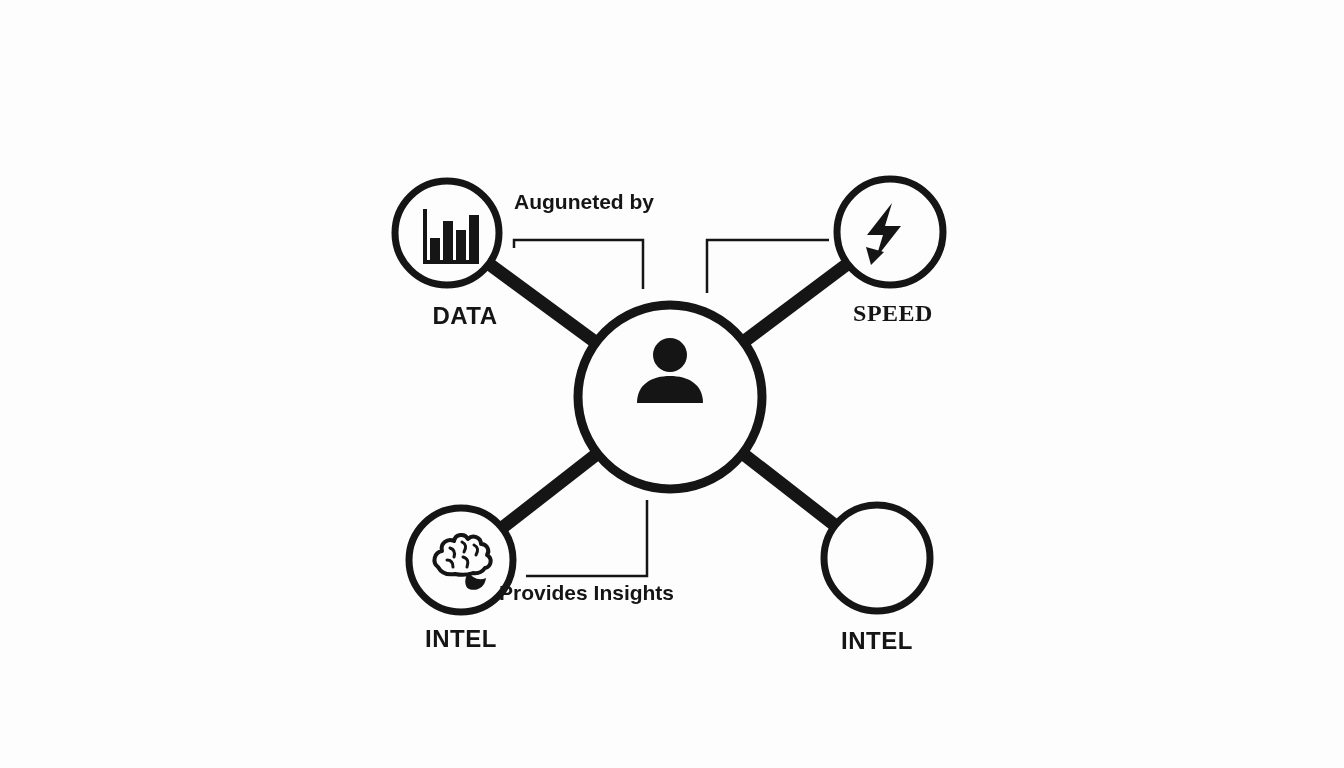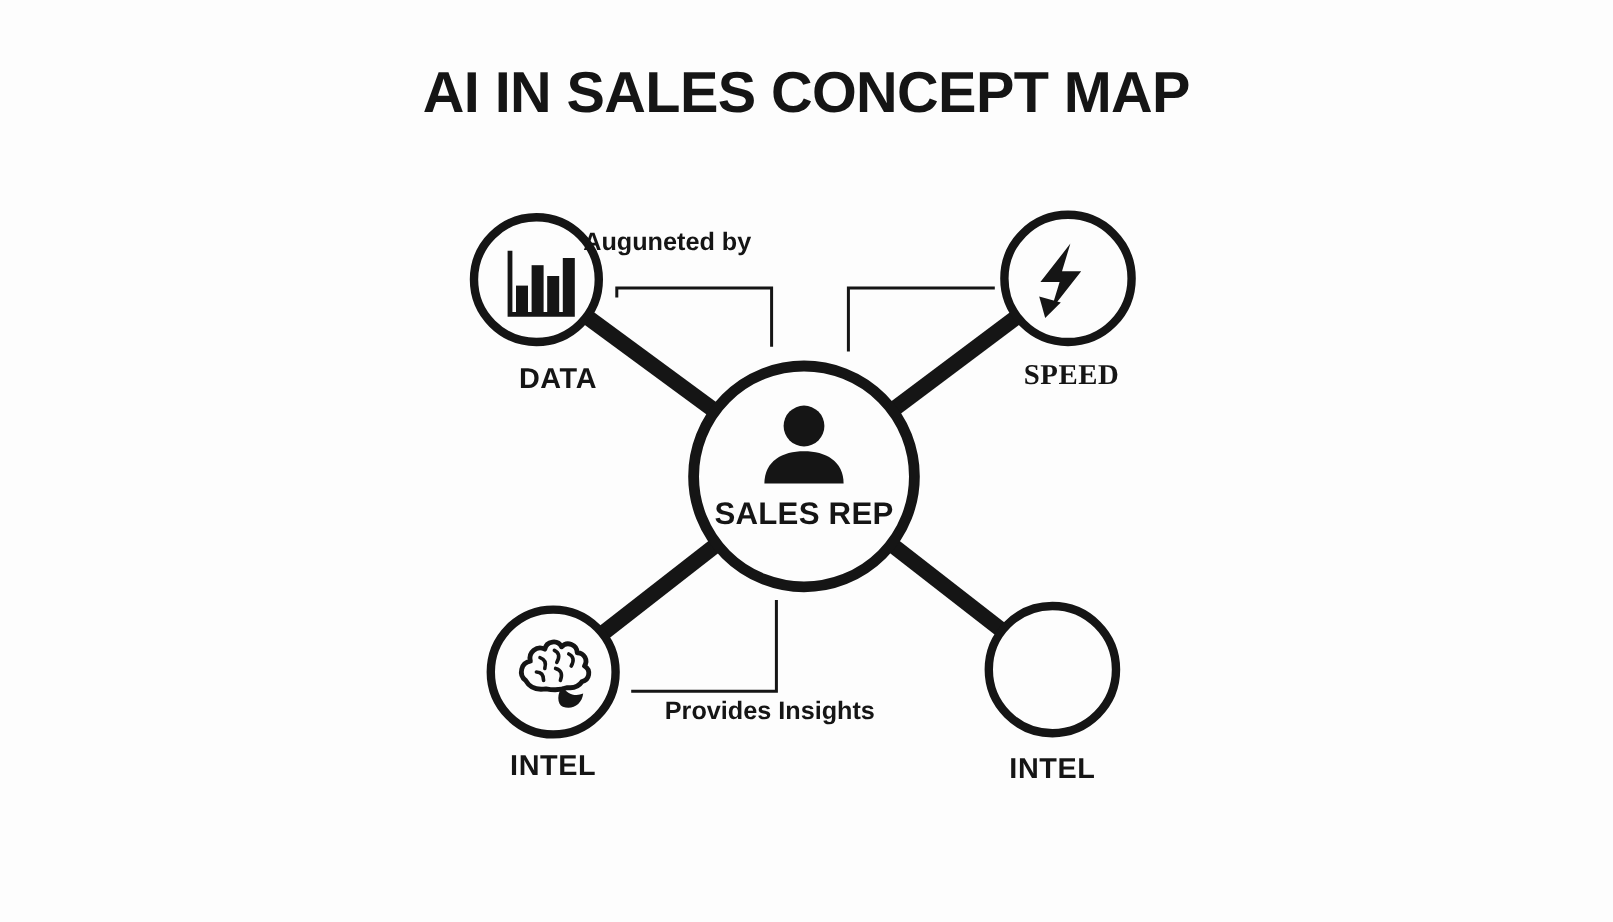--- a/index.html
+++ b/index.html
@@ -21,23 +21,23 @@
   .center-label { font-size: 26px; font-weight: 700; width: 180px; text-align: center; letter-spacing: 0.2px; }
   .edge-label { font-size: 21px; font-weight: 700; line-height: 23px; }
   .edge-label.two-line { width: 122px; text-align: right; }
   .edge-label.two-line span { display: block; }
 
   .pos-data-label   { left: 395px; top: 302px; }
   .pos-speed-label  { left: 823px; top: 300px; font-family: Liberation Serif, serif; }
   .pos-intel-l      { left: 391px; top: 625px; }
   .pos-intel-r      { left: 807px; top: 627px; }
   .pos-center-label { left: 580px; top: 413px; }
-  .pos-augmented    { left: 486px; top: 190px; }
+  .pos-augmented    { left: 514px; top: 190px; }
   .pos-accelerates  { left: 696px; top: 187px; }
-  .pos-insights     { left: 554px; top: 581px; }
+  .pos-insights     { left: 499px; top: 581px; }
 </style>
 </head>
 <body>
 
 <div class="stage">
 
   <svg class="diagram" width="1344" height="768" viewBox="0 0 1344 768">
 
     <g stroke="#151515" stroke-width="13">
       <line x1="670" y1="397" x2="447" y2="233"></line>
@@ -84,24 +84,22 @@
       <g fill="none" stroke="#151515" stroke-width="3" stroke-linecap="round">
         <path d="M450 548 q6 2 4 9"></path>
         <path d="M462 542 q6 3 2 10"></path>
         <path d="M474 545 q6 3 2 10"></path>
         <path d="M447 560 q6 0 6 7"></path>
         <path d="M463 557 q7 2 4 10"></path>
       </g>
     </g>
   </svg>
 
-  <div class="txt title">AI IN SALES CONCEPT MAP</div>
 
   <div class="txt node-label pos-data-label">DATA</div>
   <div class="txt node-label pos-speed-label">SPEED</div>
   <div class="txt node-label pos-intel-l">INTEL</div>
   <div class="txt node-label pos-intel-r">INTEL</div>
-  <div class="txt center-label pos-center-label">SALES REP</div>
 
   <div class="txt edge-label pos-augmented">Auguneted by</div>
   <div class="txt edge-label pos-insights">Provides Insights</div>
 
 </div>
 
 </body></html>

